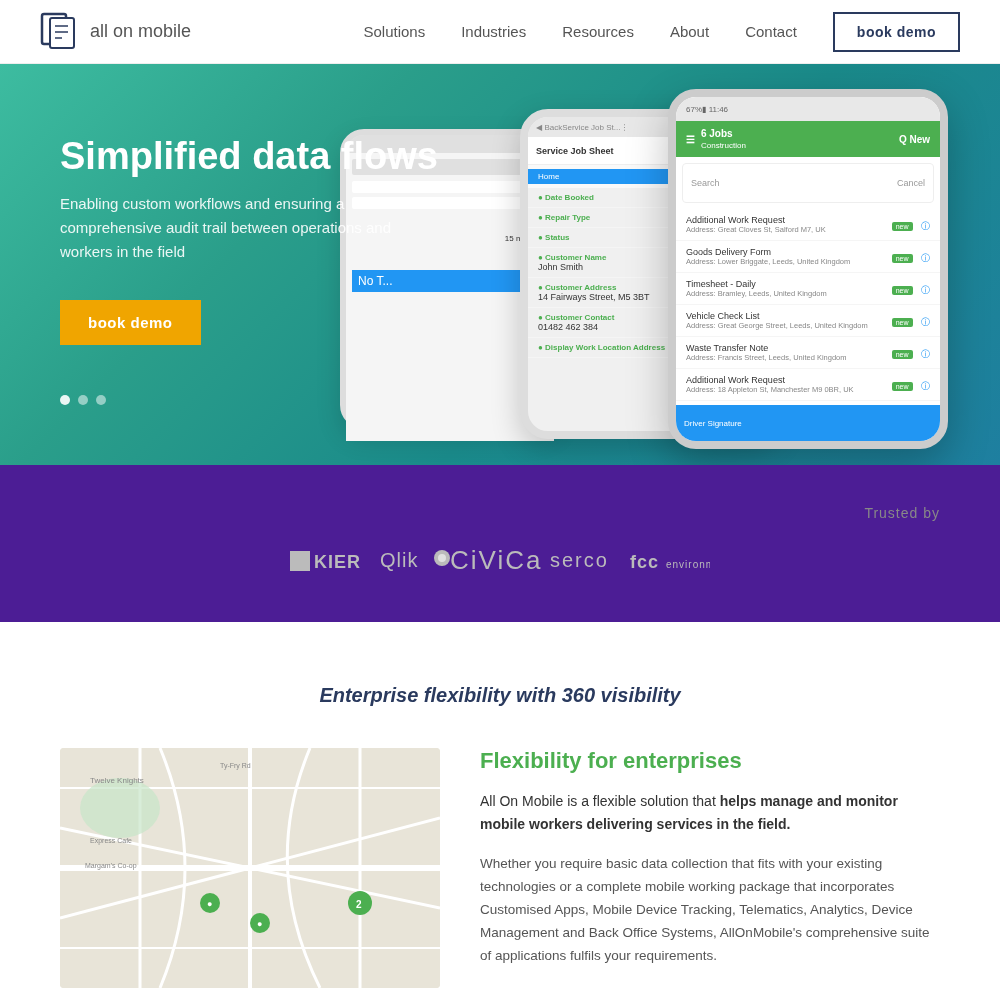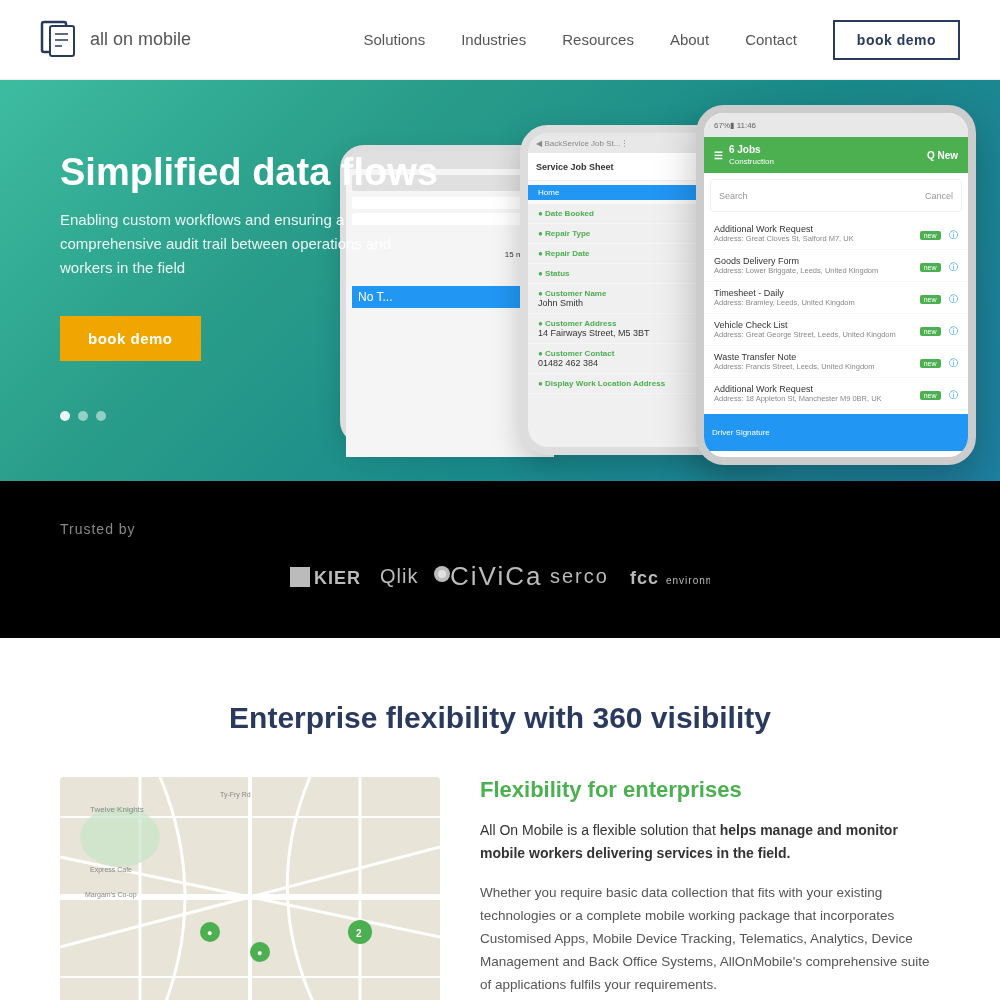--- a/index.html
+++ b/index.html
@@ -4,21 +4,21 @@
   <style>
     * { margin: 0; padding: 0; box-sizing: border-box; }
     body { font-family: 'Segoe UI', Arial, sans-serif; width: 1000px; overflow-x: hidden; }
 
     
     .navbar {
       display: flex;
       align-items: center;
       justify-content: space-between;
       padding: 0 40px;
-      height: 80px;
+      height: 64px;
       background: #fff;
       border-bottom: 1px solid #eee;
       position: relative;
       z-index: 10;
     }
     .logo-area {
       display: flex;
       align-items: center;
       gap: 10px;
     }
@@ -117,21 +117,21 @@
     }
     .phone-front {
       width: 280px;
       background: #fff;
       border-radius: 28px;
       border: 8px solid #ccc;
       box-shadow: 0 15px 40px rgba(0,0,0,0.25);
       overflow: hidden;
       height: 360px;
       position: absolute;
-      right: 4px;
+      right: 32px;
       top: 10px;
       z-index: 2;
     }
     .phone-back2 {
       width: 220px;
       background: #e8e8e8;
       border-radius: 24px;
       border: 6px solid #ddd;
       box-shadow: 0 10px 25px rgba(0,0,0,0.15);
       height: 300px;
@@ -157,21 +157,21 @@
       align-items: center;
       padding: 0 10px;
       color: #fff;
       font-size: 10px;
       font-weight: bold;
     }
     .phone-search-bar {
       background: #fff;
       margin: 6px;
       border-radius: 4px;
-      height: 33px;
+      height: 40px;
       display: flex;
       align-items: center;
       padding: 0 8px;
       font-size: 9px;
       color: #999;
       border: 1px solid #eee;
     }
     .phone-list-item {
       padding: 6px 10px;
       border-bottom: 1px solid #f5f5f5;
@@ -231,23 +231,23 @@
       color: #4CAF50;
       font-weight: 600;
     }
     .back-phone-field-value {
       font-size: 9px;
       color: #333;
     }
 
     
     .trusted-section {
-      background: #000000;
+      background: #4c1d95;
       padding: 40px 60px;
-      text-align: left;
+      text-align: right;
     }
     .trusted-title {
       font-size: 14px;
       color: #888;
       margin-bottom: 24px;
       letter-spacing: 1px;
     }
     .trusted-logos {
       display: flex;
       align-items: center;
@@ -265,25 +265,26 @@
     .trusted-logo.serco { font-size: 22px; letter-spacing: 2px; }
     .trusted-logo.fcc { font-size: 18px; }
 
     
     .section2 {
       background: #fff;
       padding: 60px 60px 40px 60px;
     }
     .section2-title {
       text-align: center;
-      font-size: 30px;
+      font-size: 20px;
       font-weight: 700;
       color: #2a3a5e;
       margin-bottom: 40px;
       line-height: 1.3;
+      font-style: italic;
     }
     .section2-content {
       display: flex;
       gap: 40px;
       align-items: flex-start;
     }
     .map-area {
       flex: 0 0 380px;
       height: 240px;
       background: #e8e4d8;
@@ -364,23 +365,20 @@
       <div style="background:#f9f9f9; padding:4px 0;">
         <div style="background:#2196F3; color:#fff; font-size:8px; padding:3px 10px;">Home</div>
       </div>
       <div class="back-phone-field">
         <div class="back-phone-field-label">● Date Booked</div>
       </div>
       <div class="back-phone-field">
         <div class="back-phone-field-label">● Repair Type</div>
       </div>
       <div class="back-phone-field">
-        <div class="back-phone-field-label">● Repair Date</div>
-      </div>
-      <div class="back-phone-field">
         <div class="back-phone-field-label">● Status</div>
       </div>
       <div class="back-phone-field">
         <div class="back-phone-field-label">● Customer Name</div>
         <div class="back-phone-field-value">John Smith</div>
       </div>
       <div class="back-phone-field">
         <div class="back-phone-field-label">● Customer Address</div>
         <div class="back-phone-field-value">14 Fairways Street, M5 3BT</div>
       </div>

